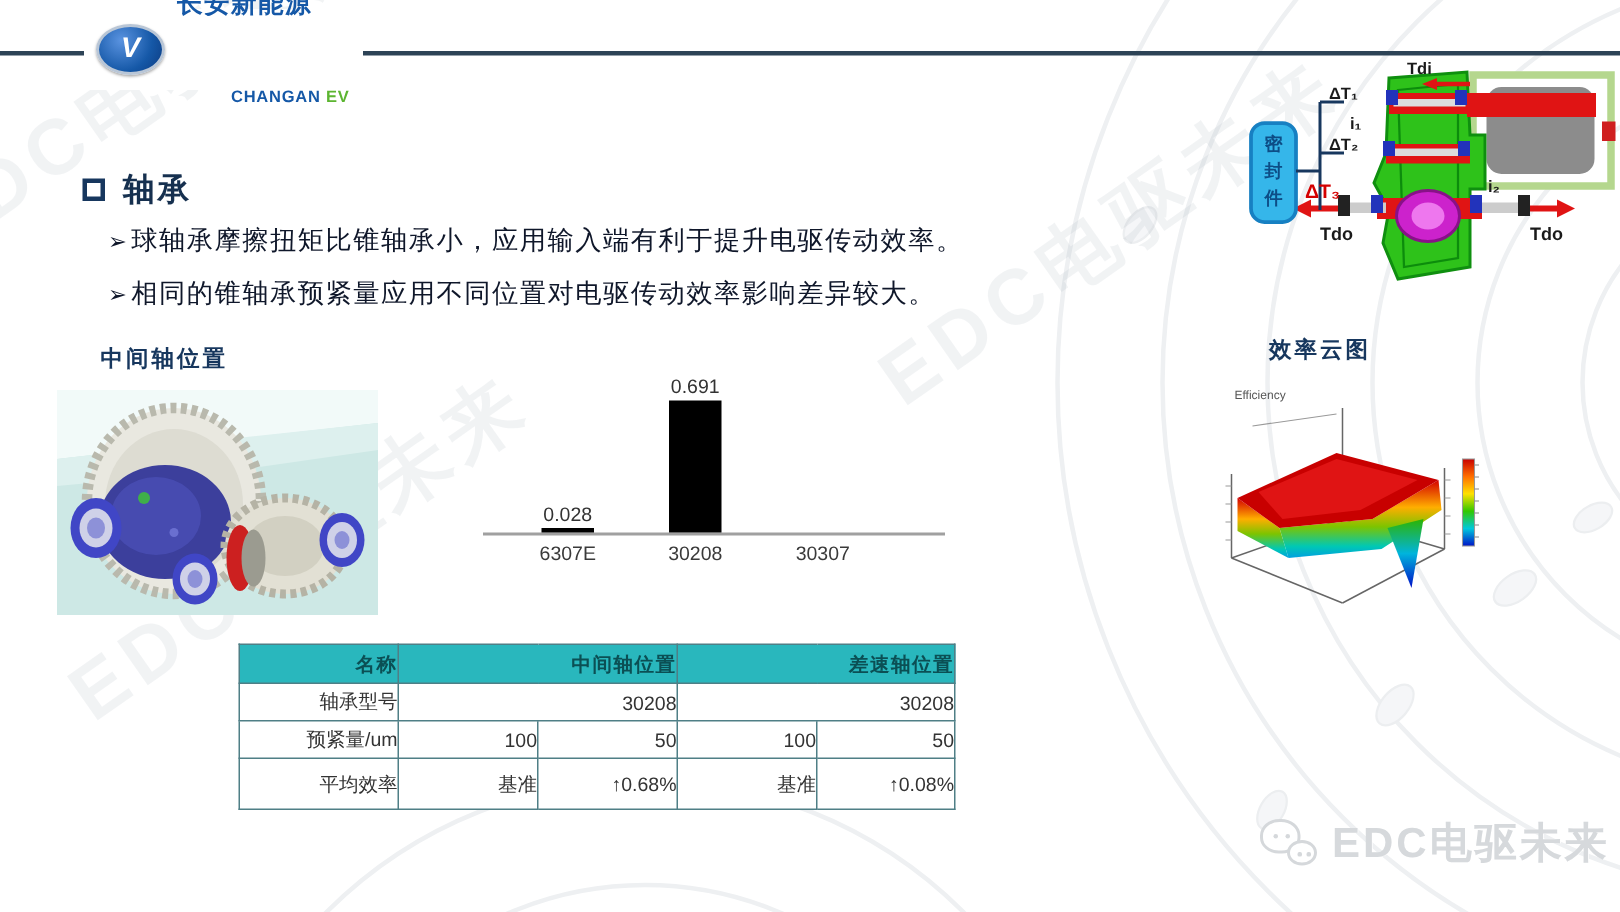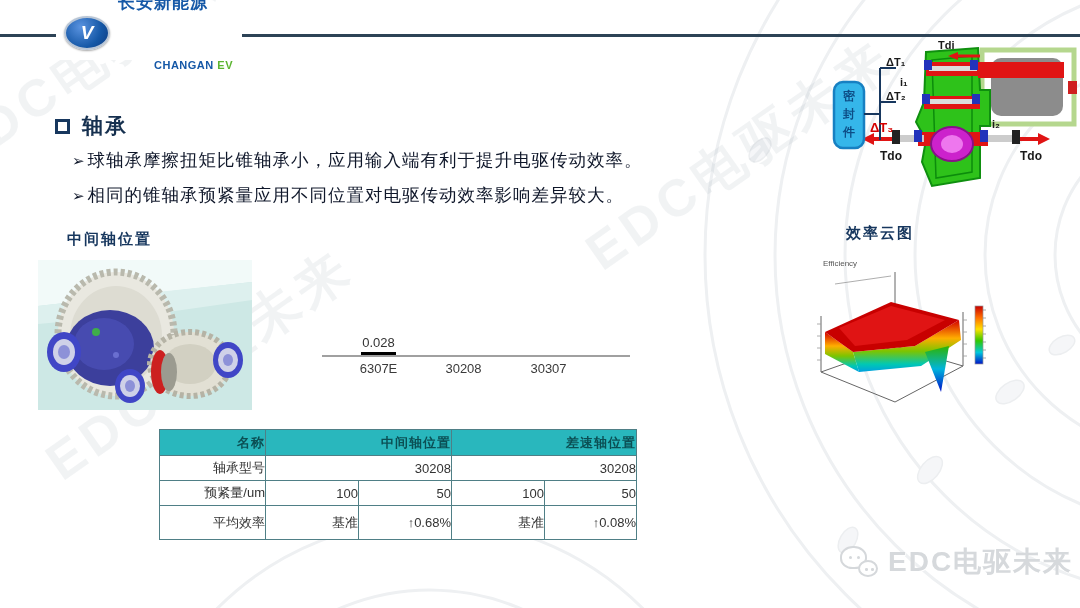--- a/index.html
+++ b/index.html
@@ -159,20 +159,24 @@
         <ellipse cx="190" cy="100" rx="10" ry="12" fill="#cfd1e8"></ellipse>
         <ellipse cx="190" cy="100" rx="5" ry="6" fill="#8d91d8"></ellipse>
     </g>
   </svg>
 
   <div class="z chart">
     <div class="bars-row">
         <div class="bar-group">
           <div class="bar-value">0.028</div>
           <div class="bar" style="height: 3px; background: rgb(0, 0, 0);"></div>
+        </div>
+        <div class="bar-group">
+          <div class="bar-value">0.691</div>
+          <div class="bar" style="height: 88px; background: rgb(0, 0, 0);"></div>
         </div>
       </div>
     <div class="axis-line"></div>
     <div class="cats-row">
         <div class="bar-cat">6307E</div>
         <div class="bar-cat">30208</div>
         <div class="bar-cat">30307</div>
       </div>
   </div>
 

